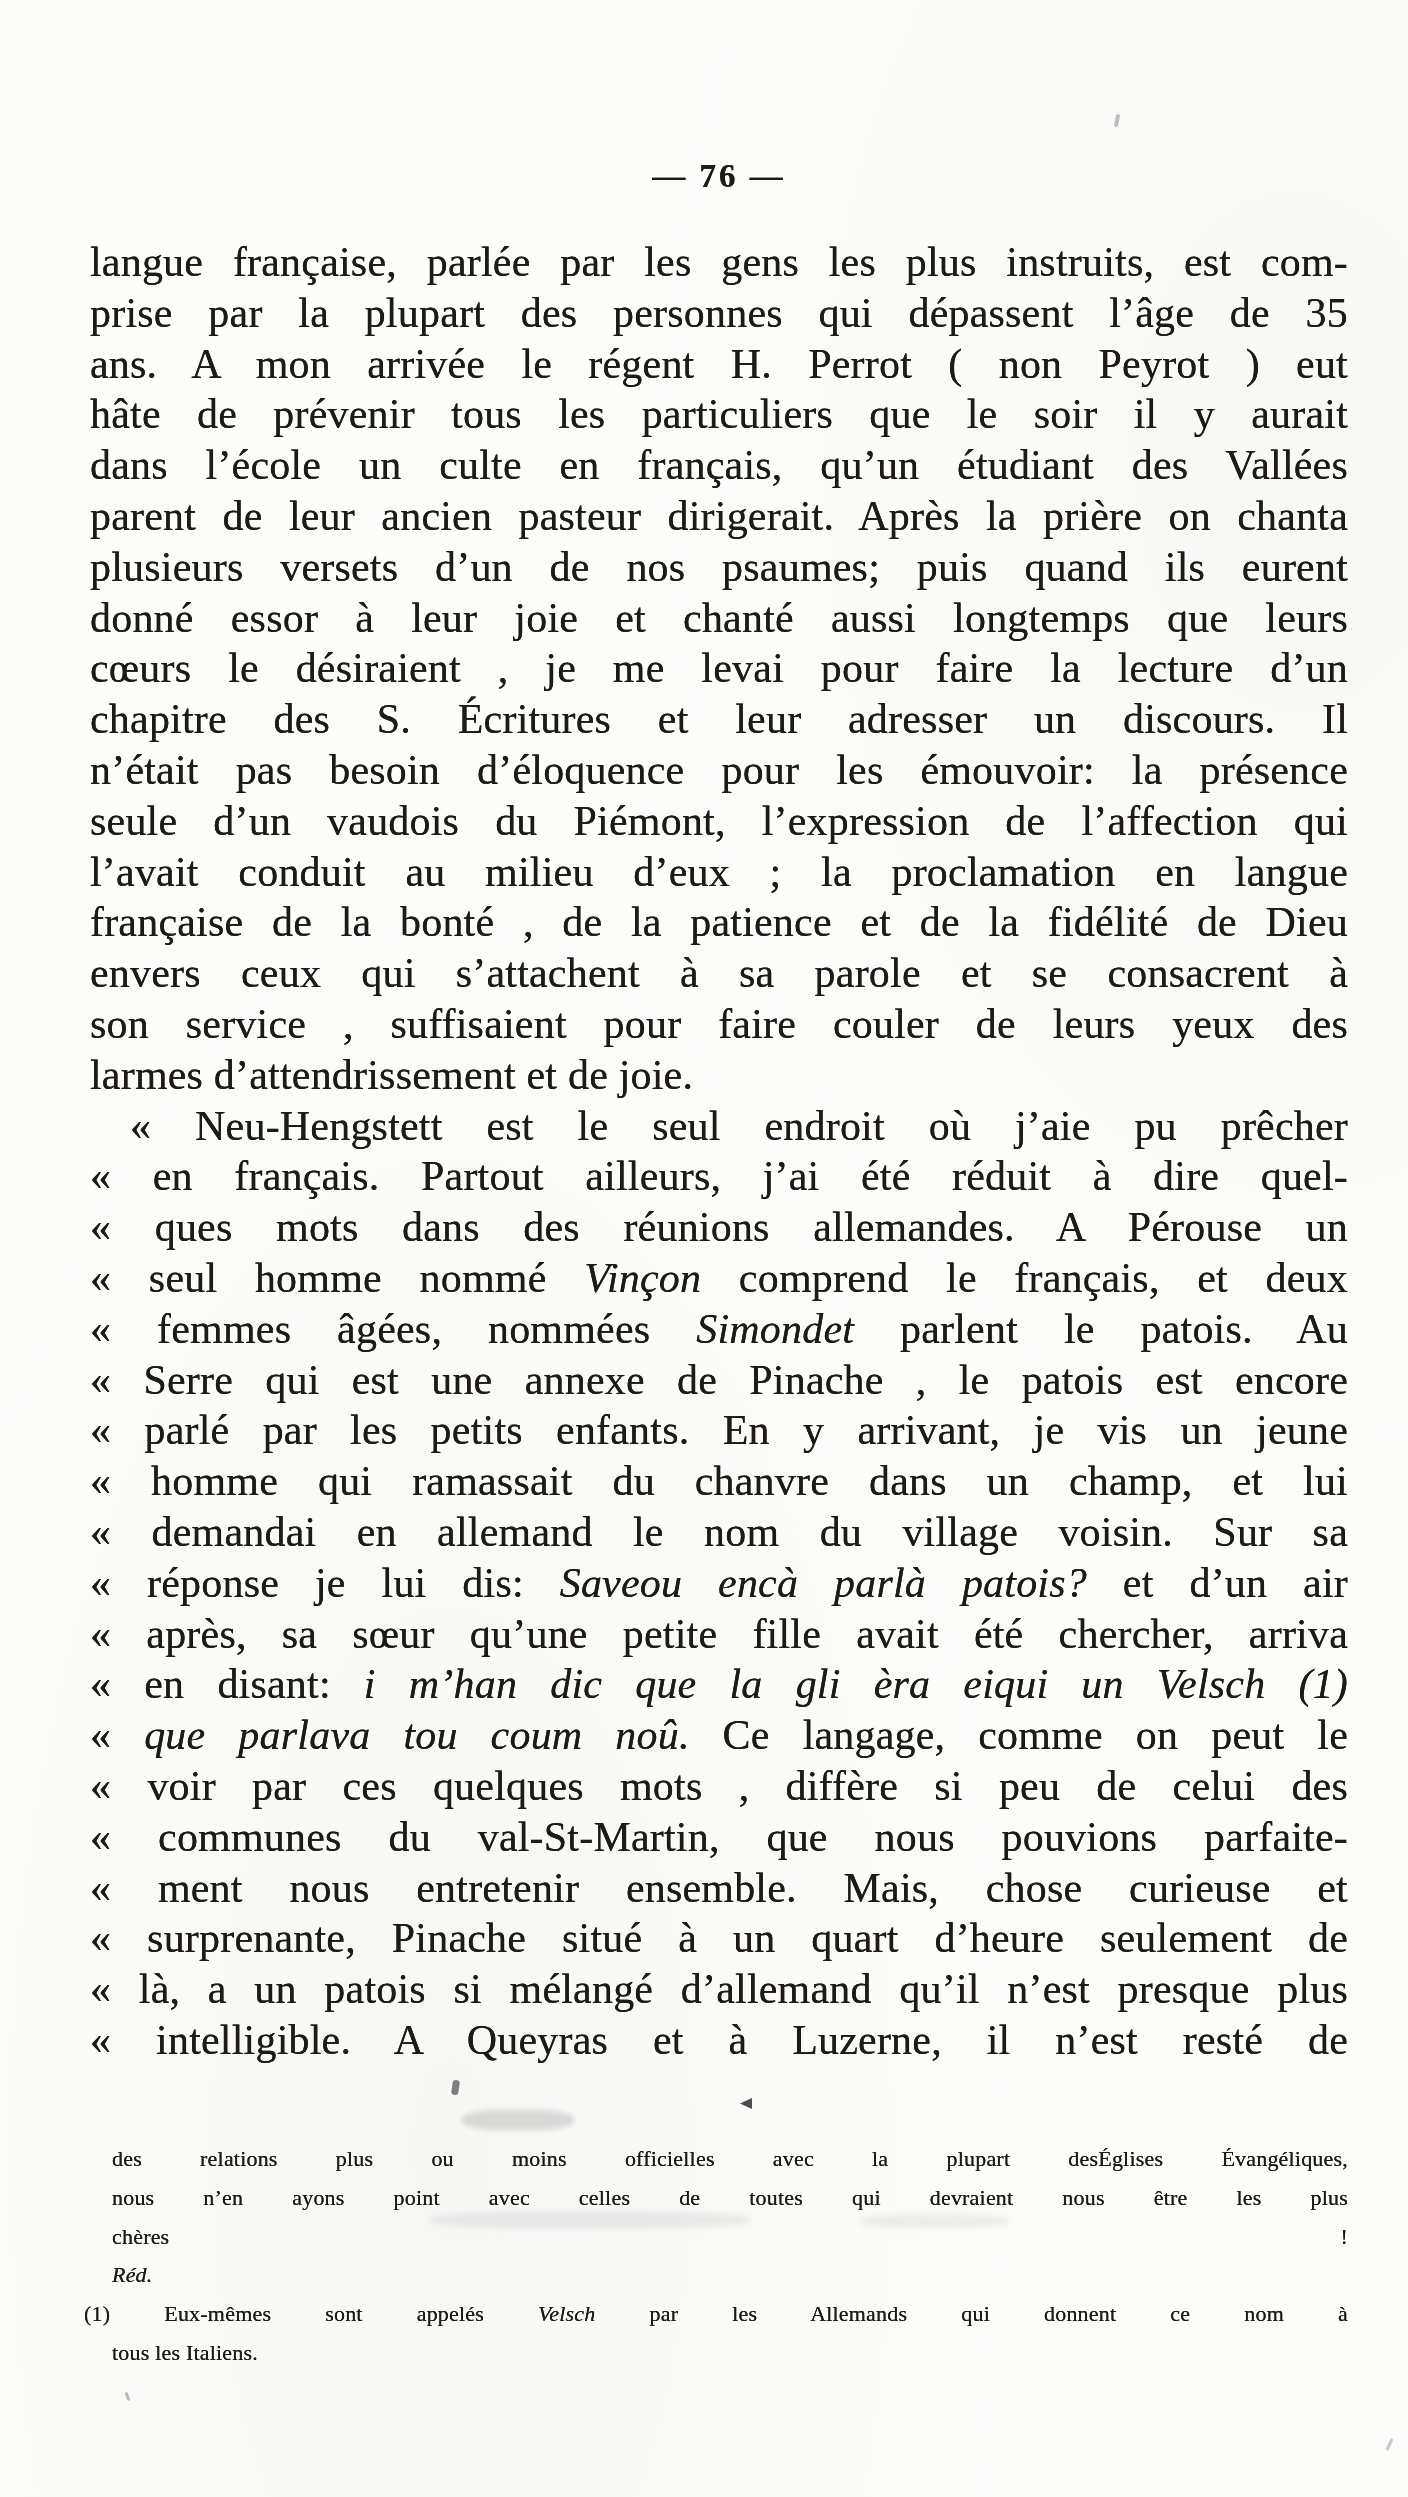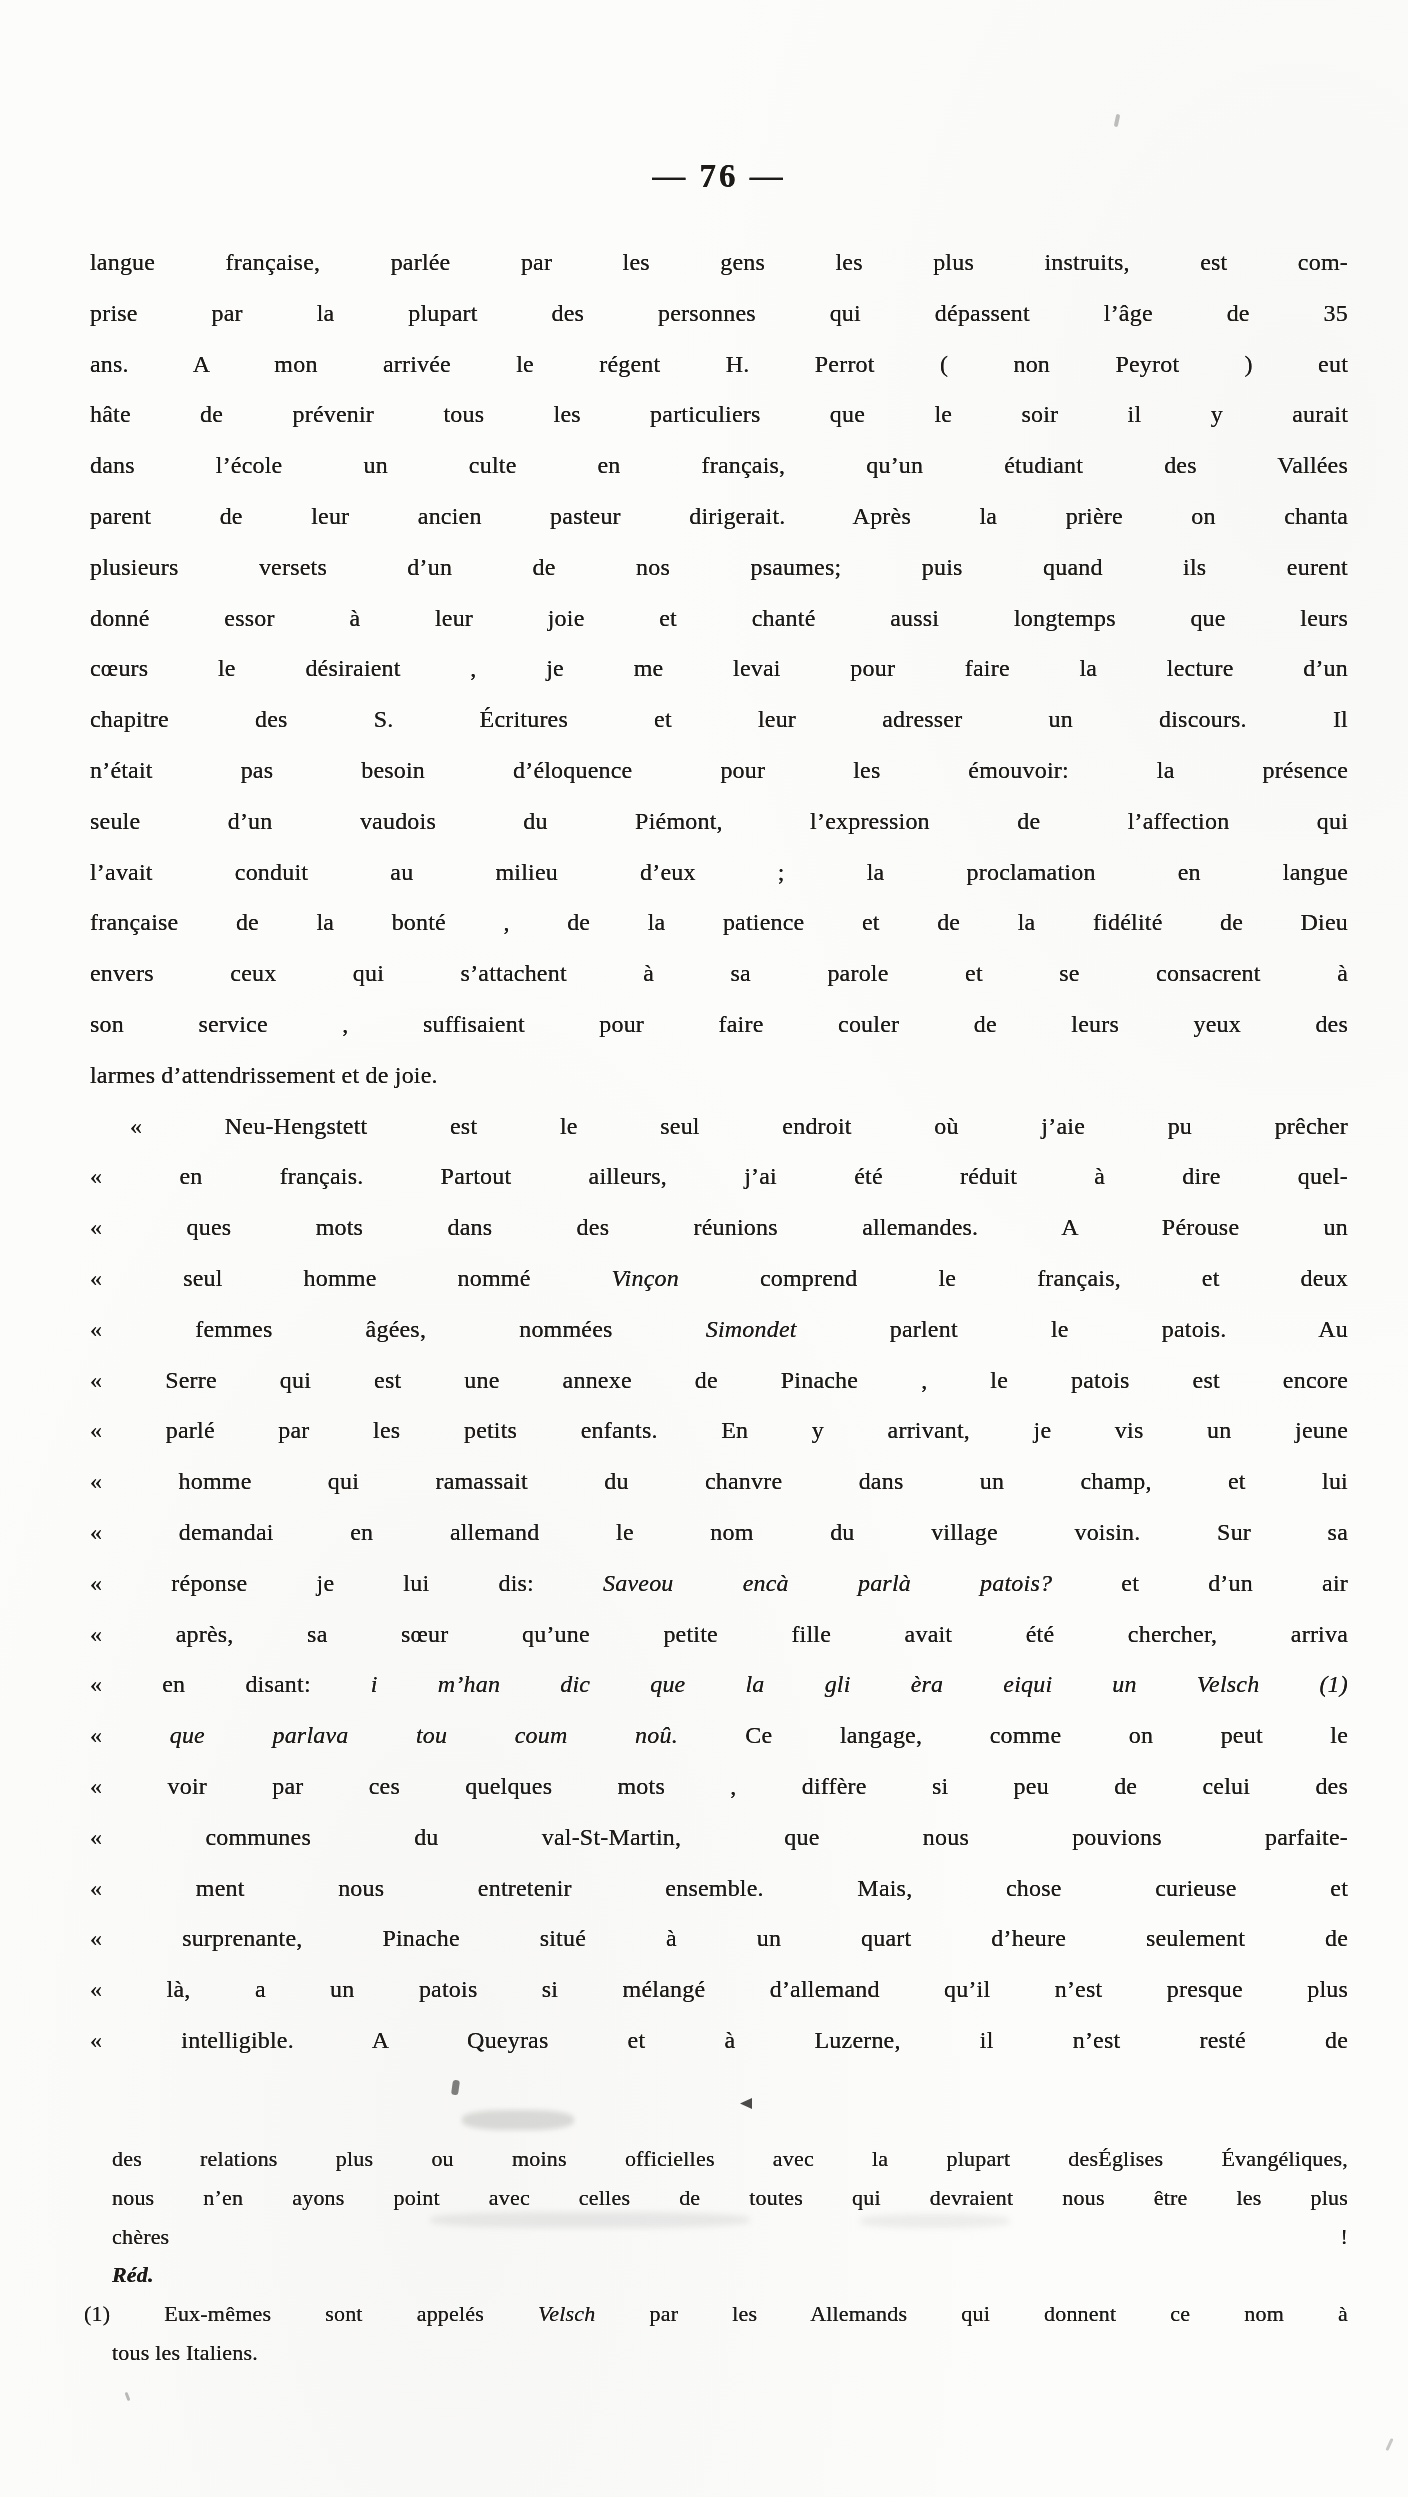--- a/index.html
+++ b/index.html
@@ -17,21 +17,21 @@
       #fcfcfb;
   }
   .page-number{
     position:absolute;top:158px;left:90px;width:1258px;
     text-align:center;font-size:33px;letter-spacing:3px;
     text-shadow:0 0 0.4px currentColor;
     font-weight:bold;
   }
   .body-text{
     position:absolute;left:90px;top:237px;width:1258px;
-    font-size:24px;line-height:50.8px;letter-spacing:0.2px;
+    font-size:42px;line-height:50.8px;letter-spacing:0.2px;
     text-shadow:0 0 0.45px currentColor;
   }
   .bline{
     text-align:justify;
     text-align-last:justify;
     text-justify:inter-word;
   }
   .bline.end{text-align-last:left;}
   .bline.ind{padding-left:40px;}
   .it{font-style:italic;}
@@ -39,21 +39,21 @@
     position:absolute;left:112px;top:2140px;width:1236px;
     font-size:22px;line-height:38.8px;letter-spacing:0.2px;
     text-shadow:0 0 0.5px currentColor;
   }
   .fline{
     text-align:justify;text-align-last:justify;text-justify:inter-word;
   }
   .fline.end{text-align-last:left;}
   .fline.hang{margin-left:-28px;width:calc(100% + 28px);}
   .fline.sig{display:flex;justify-content:space-between;text-align:right;flex-direction:column;}
-  .fline.sig .sig-right{font-style:italic;margin-right:60px;font-weight:bold;}
+  .fline.sig .sig-right{font-style:italic;margin-right:60px;}
   
   .speck{position:absolute;pointer-events:none;}
   .speck-apostrophe{left:1115px;top:114px;width:4px;height:13px;background:#8a8a88;border-radius:2px;transform:rotate(12deg);opacity:.55;}
   .speck-comma{left:452px;top:2080px;width:7px;height:15px;background:#4a4a48;border-radius:3px;transform:rotate(8deg);opacity:.7;}
   .speck-triangle{left:740px;top:2098px;width:12px;height:11px;background:#2e2c2a;clip-path:polygon(0 50%,100% 0,100% 100%);opacity:.85;}
   .smudge-1{left:462px;top:2110px;width:112px;height:20px;background:rgba(110,108,104,.22);filter:blur(2.5px);border-radius:40%;}
   .smudge-2{left:430px;top:2212px;width:320px;height:16px;background:rgba(110,108,104,.12);filter:blur(3px);border-radius:40%;}
   .smudge-3{left:860px;top:2214px;width:150px;height:14px;background:rgba(110,108,104,.10);filter:blur(3px);border-radius:40%;}
   .speck-grave{left:126px;top:2392px;width:3px;height:9px;background:#777;border-radius:2px;transform:rotate(-20deg);opacity:.5;}
   .speck-edge{left:1388px;top:2438px;width:3px;height:13px;background:#8a8a88;border-radius:2px;transform:rotate(25deg);opacity:.45;}

